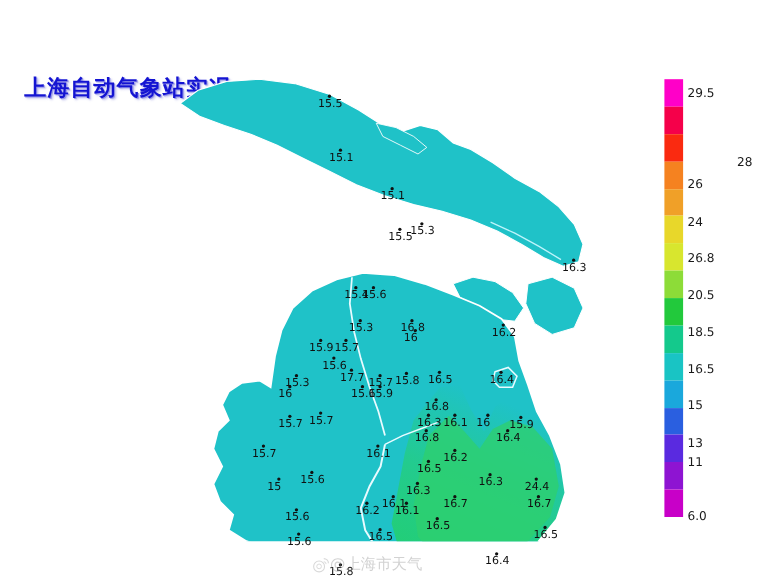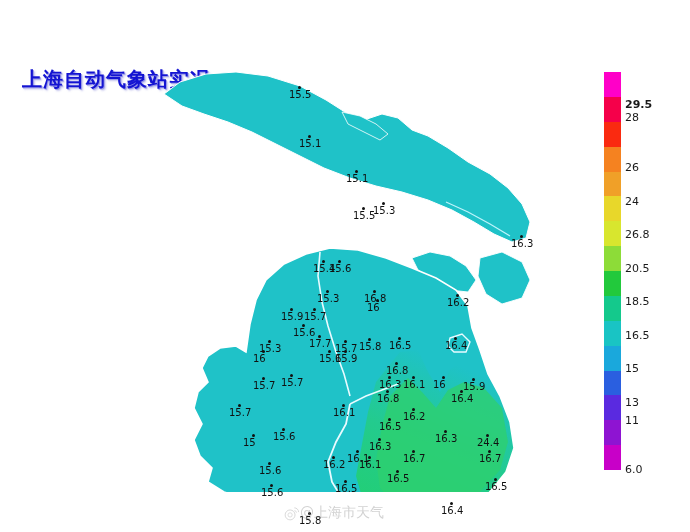--- a/index.html
+++ b/index.html
@@ -379,22 +379,22 @@
       <div class="cb-seg" style="height: 24.875px; background: rgb(34, 201, 60);"></div>
       <div class="cb-seg" style="height: 24.875px; background: rgb(20, 201, 140);"></div>
       <div class="cb-seg" style="height: 24.875px; background: rgb(25, 196, 196);"></div>
       <div class="cb-seg" style="height: 24.875px; background: rgb(26, 168, 220);"></div>
       <div class="cb-seg" style="height: 24.875px; background: rgb(42, 95, 224);"></div>
       <div class="cb-seg" style="height: 24.875px; background: rgb(90, 42, 224);"></div>
       <div class="cb-seg" style="height: 24.875px; background: rgb(142, 20, 210);"></div>
       <div class="cb-seg" style="height: 24.875px; background: rgb(200, 0, 200);"></div>
     </div>
   <div id="cb-ticks">
-      <div class="cb-tick" style="top: 26px; font-weight: bold;">29.5</div>
-      <div class="cb-tick" style="top: 39px;">28</div>
+      <div class="cb-tick" style="top: 6px;">29.5</div>
+      <div class="cb-tick" style="top: 69px; margin-left: 45px;">28</div>
       <div class="cb-tick" style="top: 89px;">26</div>
       <div class="cb-tick" style="top: 122.5px;">24</div>
       <div class="cb-tick" style="top: 156px;">26.8</div>
       <div class="cb-tick" style="top: 189.5px;">20.5</div>
       <div class="cb-tick" style="top: 223px;">18.5</div>
       <div class="cb-tick" style="top: 256.5px;">16.5</div>
       <div class="cb-tick" style="top: 290px;">15</div>
       <div class="cb-tick" style="top: 323.5px;">13</div>
       <div class="cb-tick" style="top: 342px;">11</div>
       <div class="cb-tick" style="top: 390.5px;">6.0</div>

